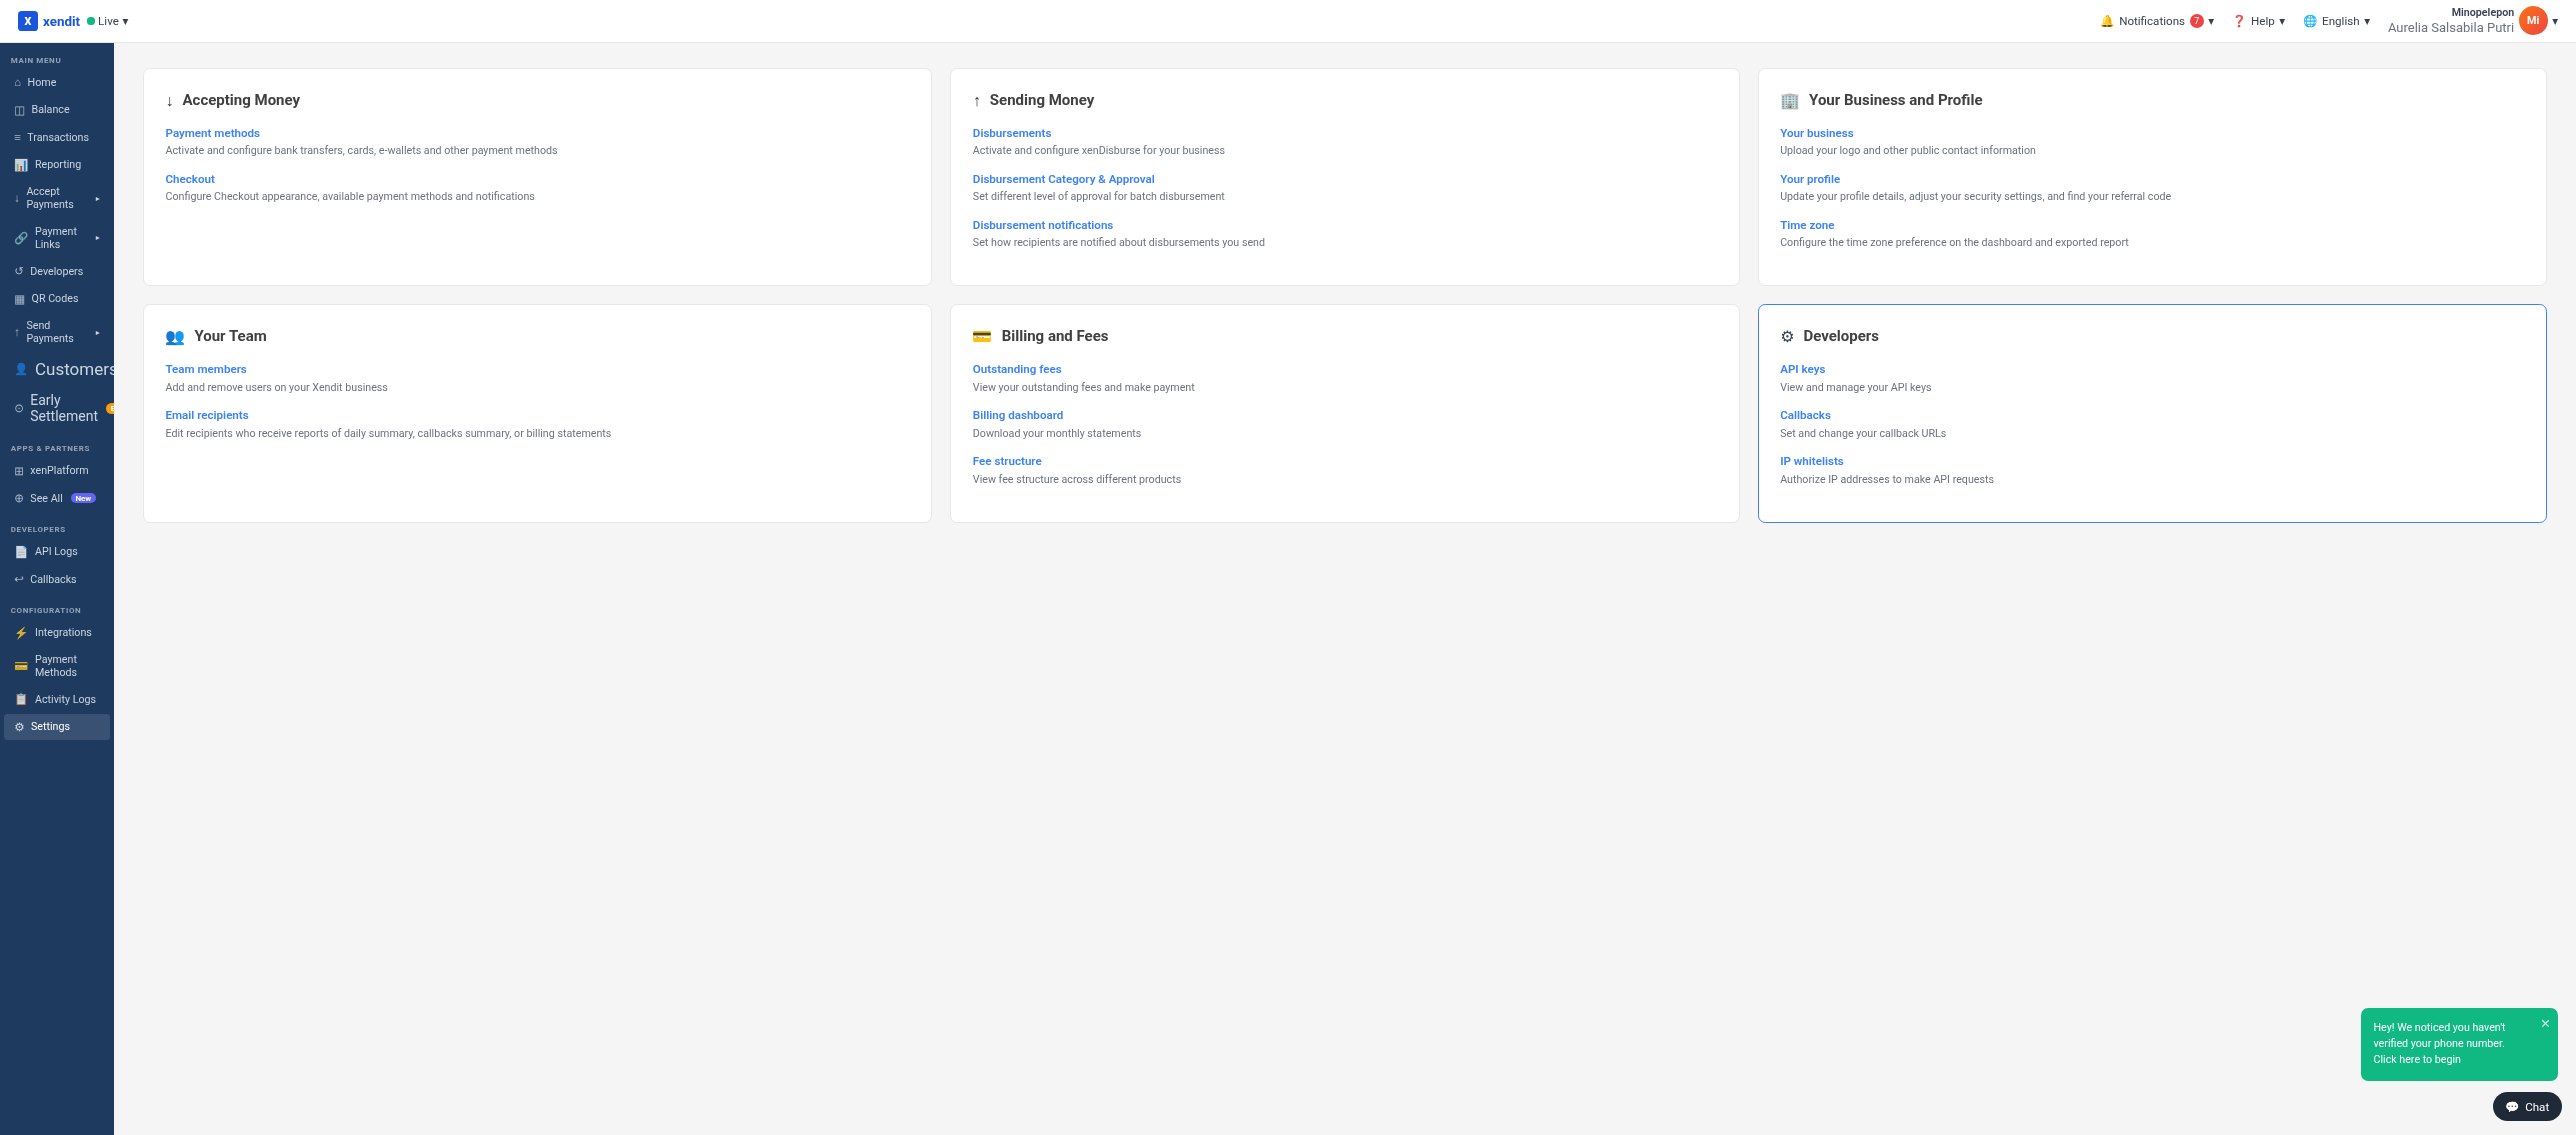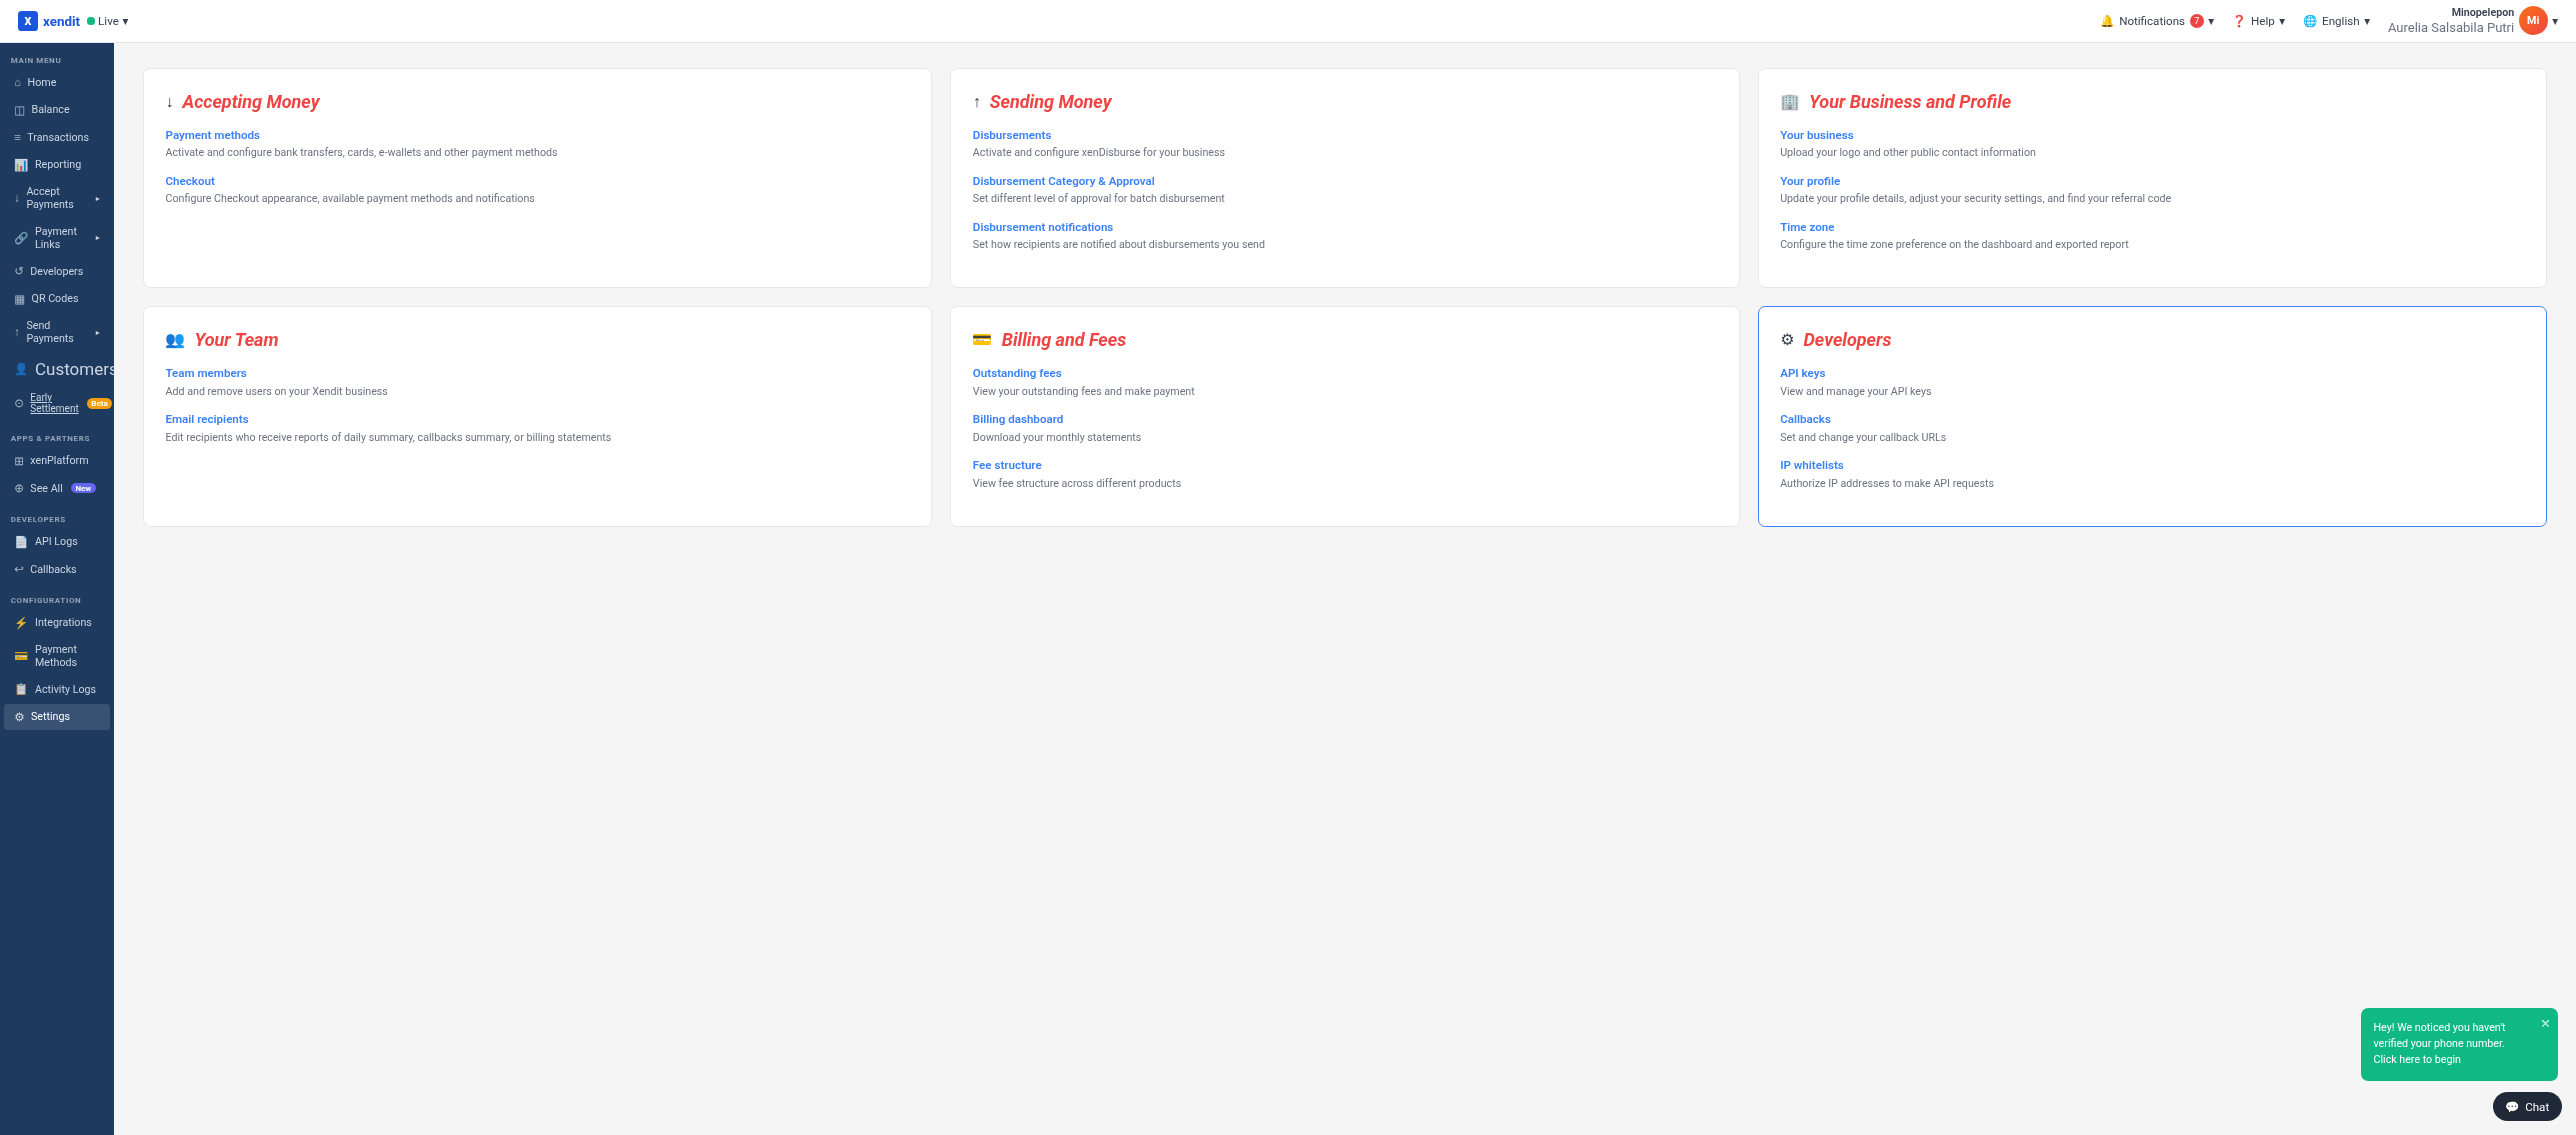--- a/index.html
+++ b/index.html
@@ -146,24 +146,23 @@
     }
     .card.highlighted { border: 1.8px solid #3b82f6; }
     .card-header {
       display: flex;
       align-items: center;
       gap: 9px;
       margin-bottom: 16px;
     }
     .card-icon { font-size: 16px; color: #374151; }
     .card-title {
-      font-size: 18px;
+      font-size: 15px;
       font-weight: 700;
-      color: #ef4444;
-      font-style: italic;
+      color: #404040;
     }
     .card-link {
       color: #3b82f6;
       font-size: 11.6px;
       font-weight: 600;
       display: block;
       margin-bottom: 3.6px;
       cursor: pointer;
       text-decoration: none;
     }
@@ -298,21 +297,21 @@
         <span class="si-icon">↑</span>
         <span style="font-size: 10.7px;">Send Payments</span>
         <span class="si-arrow">▸</span>
       </div>
       <div class="sidebar-item">
         <span class="si-icon">👤</span>
         <span style="font-size: 17px;">Customers</span>
       </div>
       <div class="sidebar-item">
         <span class="si-icon">⊙</span>
-        <span style="font-size: 10px; text-decoration: underline;">Early Settlement</span>
+        <span style="font-size: 14px;">Early Settlement</span>
         <span class="sidebar-badge">Beta</span>
       </div>
       <div class="sidebar-section-label">APPS &amp; PARTNERS</div>
       <div class="sidebar-item">
         <span class="si-icon">⊞</span>
         <span style="font-size: 10.7px;">xenPlatform</span>
       </div>
       <div class="sidebar-item">
         <span class="si-icon">⊕</span>
         <span style="font-size: 10.7px; text-align: center;">See All</span>

